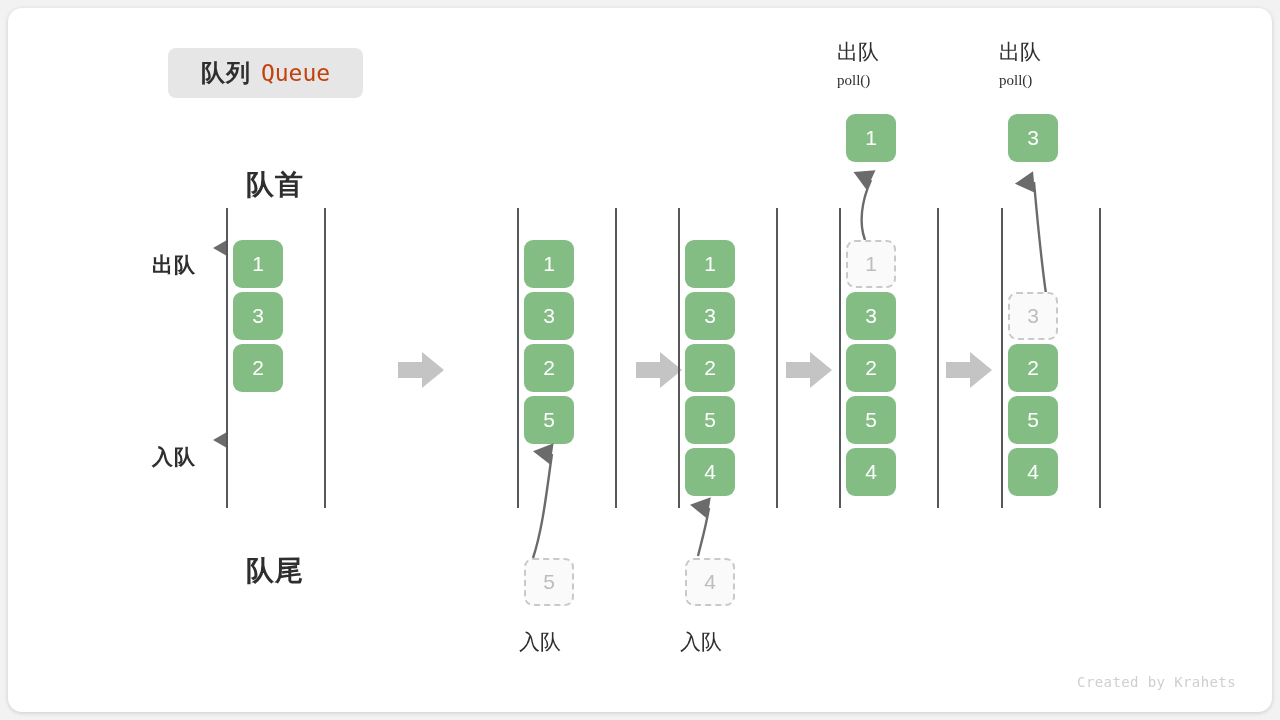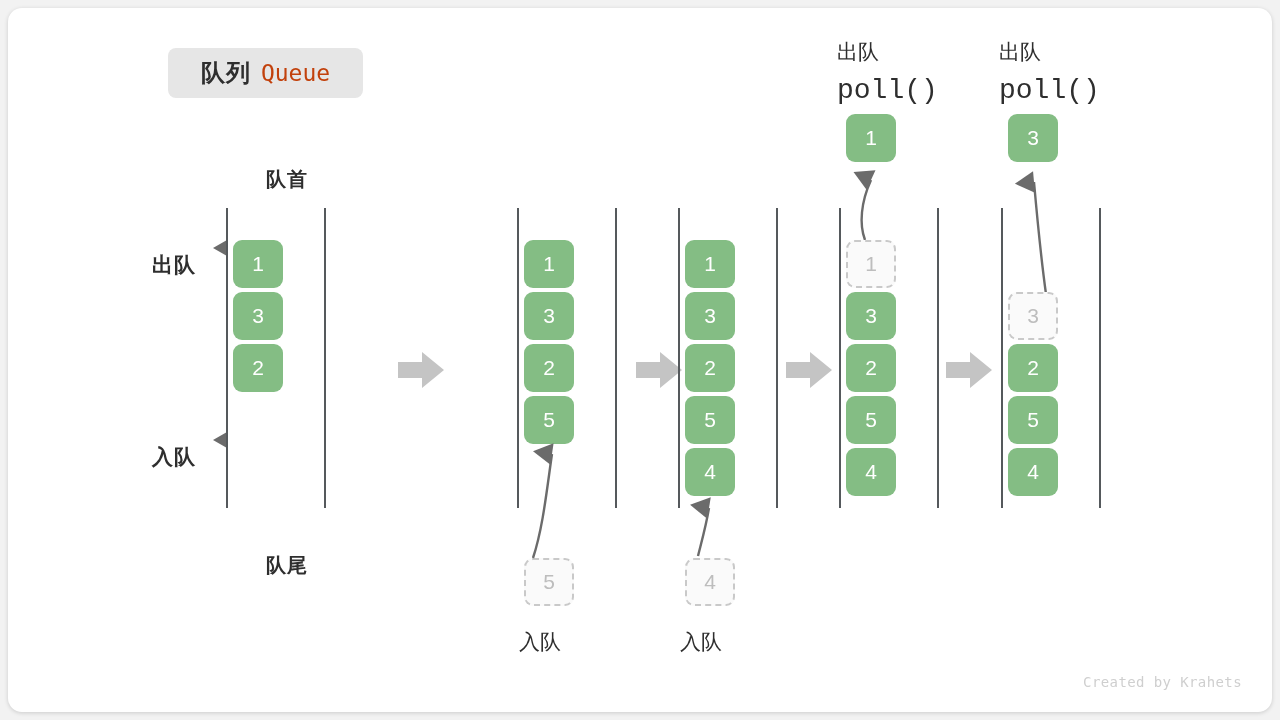--- a/index.html
+++ b/index.html
@@ -58,38 +58,38 @@
   .popped{
     position:absolute;width:50px;height:48px;left:37px;top:106px;
     background:#84bd84;color:#fff;border-radius:9px;
     display:flex;align-items:center;justify-content:center;font-size:21px;
   }
 
   
   .op-caption{position:absolute;width:200px;text-align:left;line-height:1.55;}
   .op-caption .cn{font-size:21px;color:#2e2e2e;}
   .op-caption .code{
-    font-family:Liberation Mono, monospace;
-    font-size:28px;color:#2e2e2e;white-space:nowrap;
+    font-family:Liberation Serif, serif;
+    font-size:15px;color:#2e2e2e;white-space:nowrap;
   }
   .op-caption .code em{font-style:normal;color:#3f9142;font-weight:bold;}
 
   
   .side-label{
     position:absolute;font-size:21px;font-weight:bold;color:#2e2e2e;
     letter-spacing:1px;
   }
-  .head-label{position:absolute;font-size:20px;font-weight:bold;color:#2e2e2e;letter-spacing:1px;margin-left:20px;}
+  .head-label{position:absolute;font-size:28px;font-weight:bold;color:#2e2e2e;letter-spacing:1px;}
 
   
   .flow-arrow{position:absolute;width:46px;height:40px;}
 
   
   #watermark{
-    position:absolute;right:30px;bottom:22px;
+    position:absolute;right:36px;bottom:22px;
     font-family:"DejaVu Sans Mono","Liberation Mono",monospace;
     font-size:14px;color:#cfcfcf;letter-spacing:.4px;
   }
   svg{display:block;overflow:visible;}
 </style>
 </head>
 <body>
 
 <div id="card">
 

